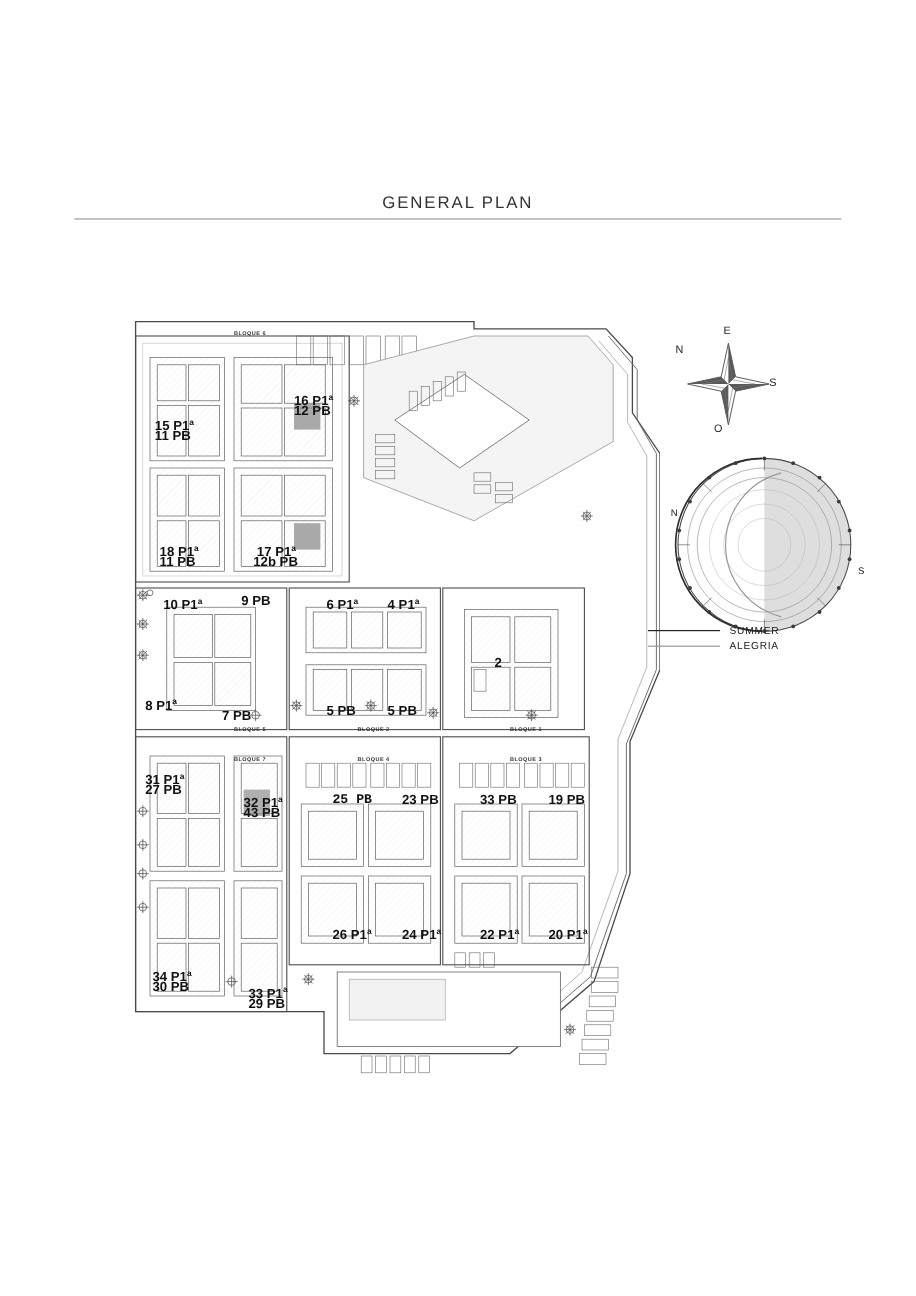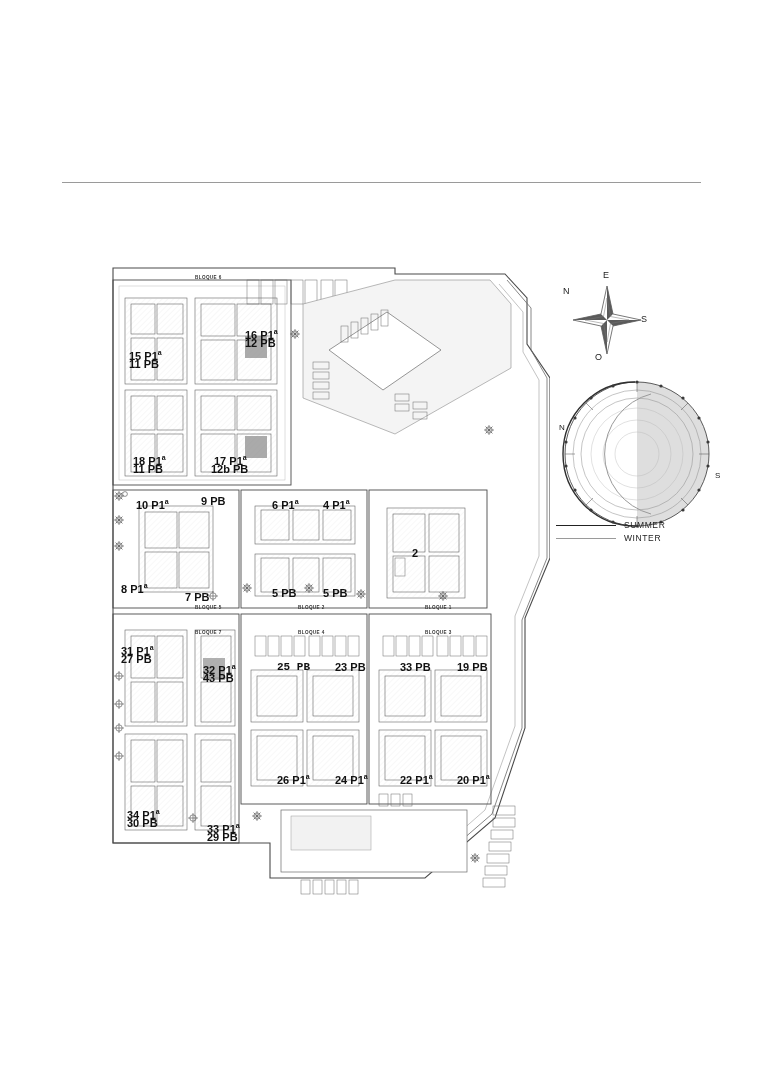--- a/index.html
+++ b/index.html
@@ -21,30 +21,31 @@
   
   .lbl{position:absolute;font-family:"Liberation Sans",sans-serif;font-weight:700;color:#111;white-space:nowrap;line-height:11px;}
   .lbl span.sup{font-size:7px;vertical-align:super;}
   .lbl.l1{font-size:11px;}
   .blk{position:absolute;font-size:4.6px;letter-spacing:.4px;color:#333;font-weight:700;white-space:nowrap;}
 
   
   .compass{position:absolute;left:545px;top:272px;width:190px;height:290px;}
   .compass svg{position:absolute;left:0;top:0;}
   .legend{position:absolute;left:540px;top:520px;width:190px;font-size:8.5px;color:#222;}
-  .legend .row{display:flex;align-items:center;margin-bottom:3px;padding-left:16px;}
+  .legend .row{display:flex;align-items:center;margin-bottom:3px;}
   .legend .ln{display:inline-block;width:60px;height:0;border-top:1.4px solid #222;margin-right:8px;}
   .legend .ln.thin{border-top:1px solid #9a9a9a;}
   .legend .txt{letter-spacing:.6px;}
 </style>
 </head>
 <body>
 
 <div class="page">
 
+  <div class="title">GENERAL PLAN</div>
   <div class="title-rule"></div>
 
   <div class="plan">
     <svg width="455" height="650" viewBox="0 0 455 650">
       <defs>
         <pattern id="hatch" width="4" height="4" patternUnits="userSpaceOnUse" patternTransform="rotate(45)">
           <line x1="0" y1="0" x2="0" y2="4" stroke="#c9c9c9" stroke-width="1"></line>
         </pattern>
         <pattern id="grey" width="3" height="3" patternUnits="userSpaceOnUse">
           <rect width="3" height="3" fill="#e8e8e8"></rect>
@@ -437,17 +438,17 @@
     </svg>
   </div>
 
   <div class="legend">
     <div class="row">
       <span class="ln"></span>
       <span class="txt">SUMMER</span>
     </div>
     <div class="row">
       <span class="ln thin"></span>
-      <span class="txt">WINTER</span>
+      <span class="txt">ALEGRIA</span>
     </div>
   </div>
 
 </div>
 
 </body></html>

